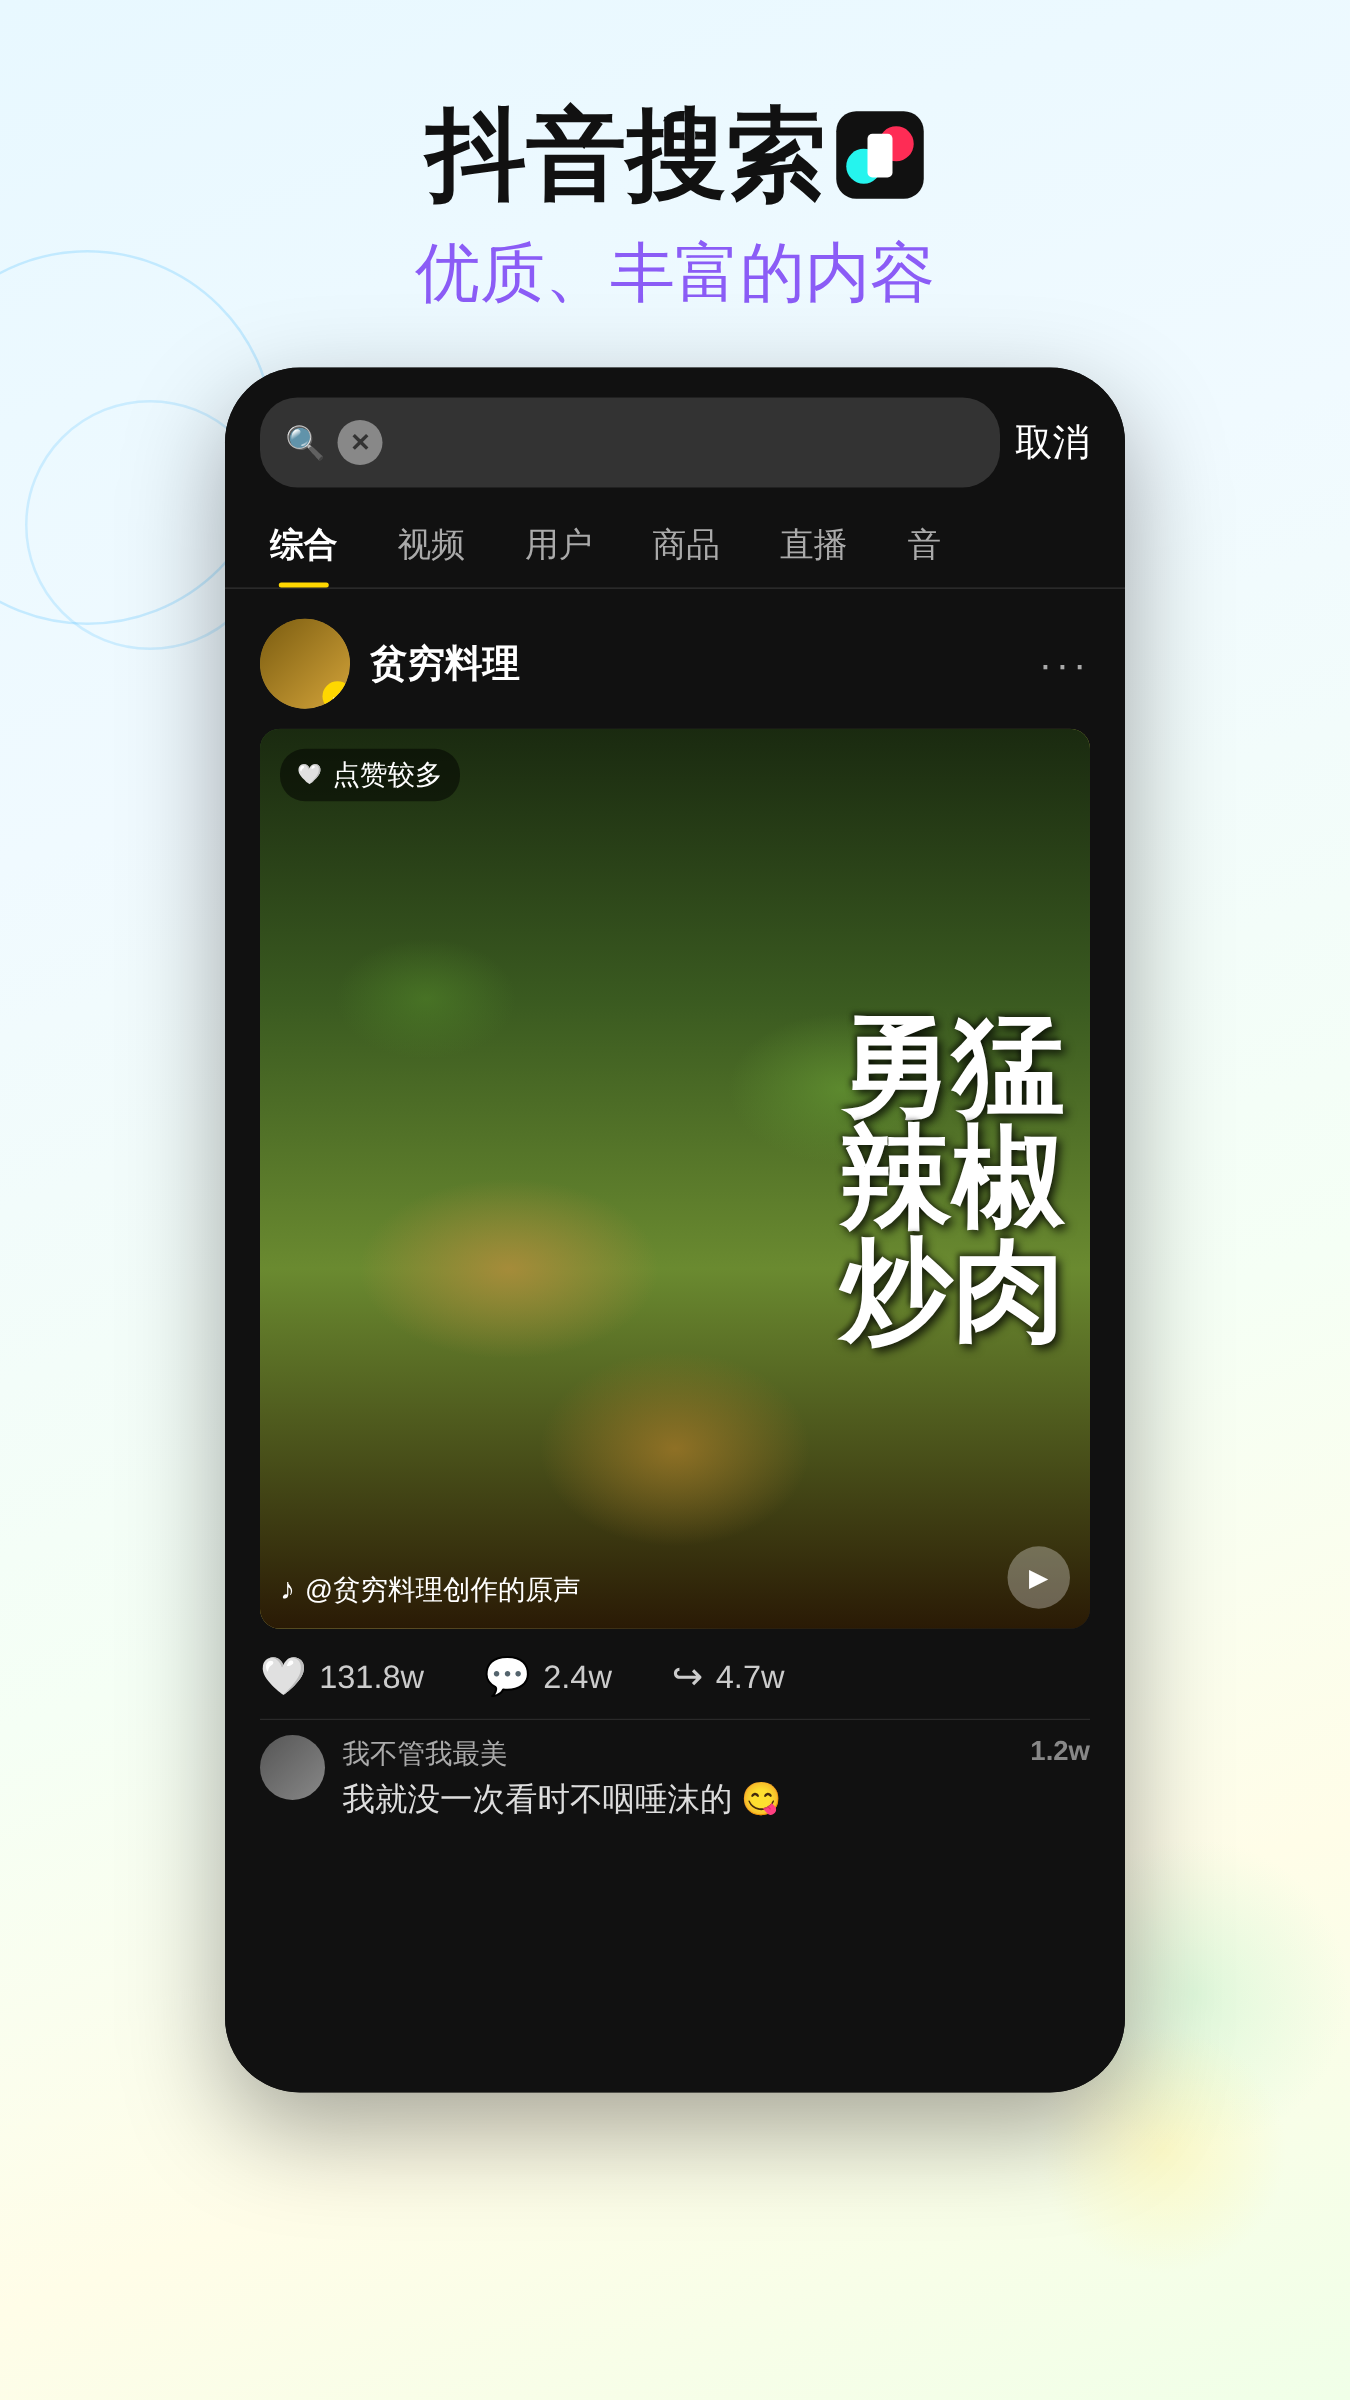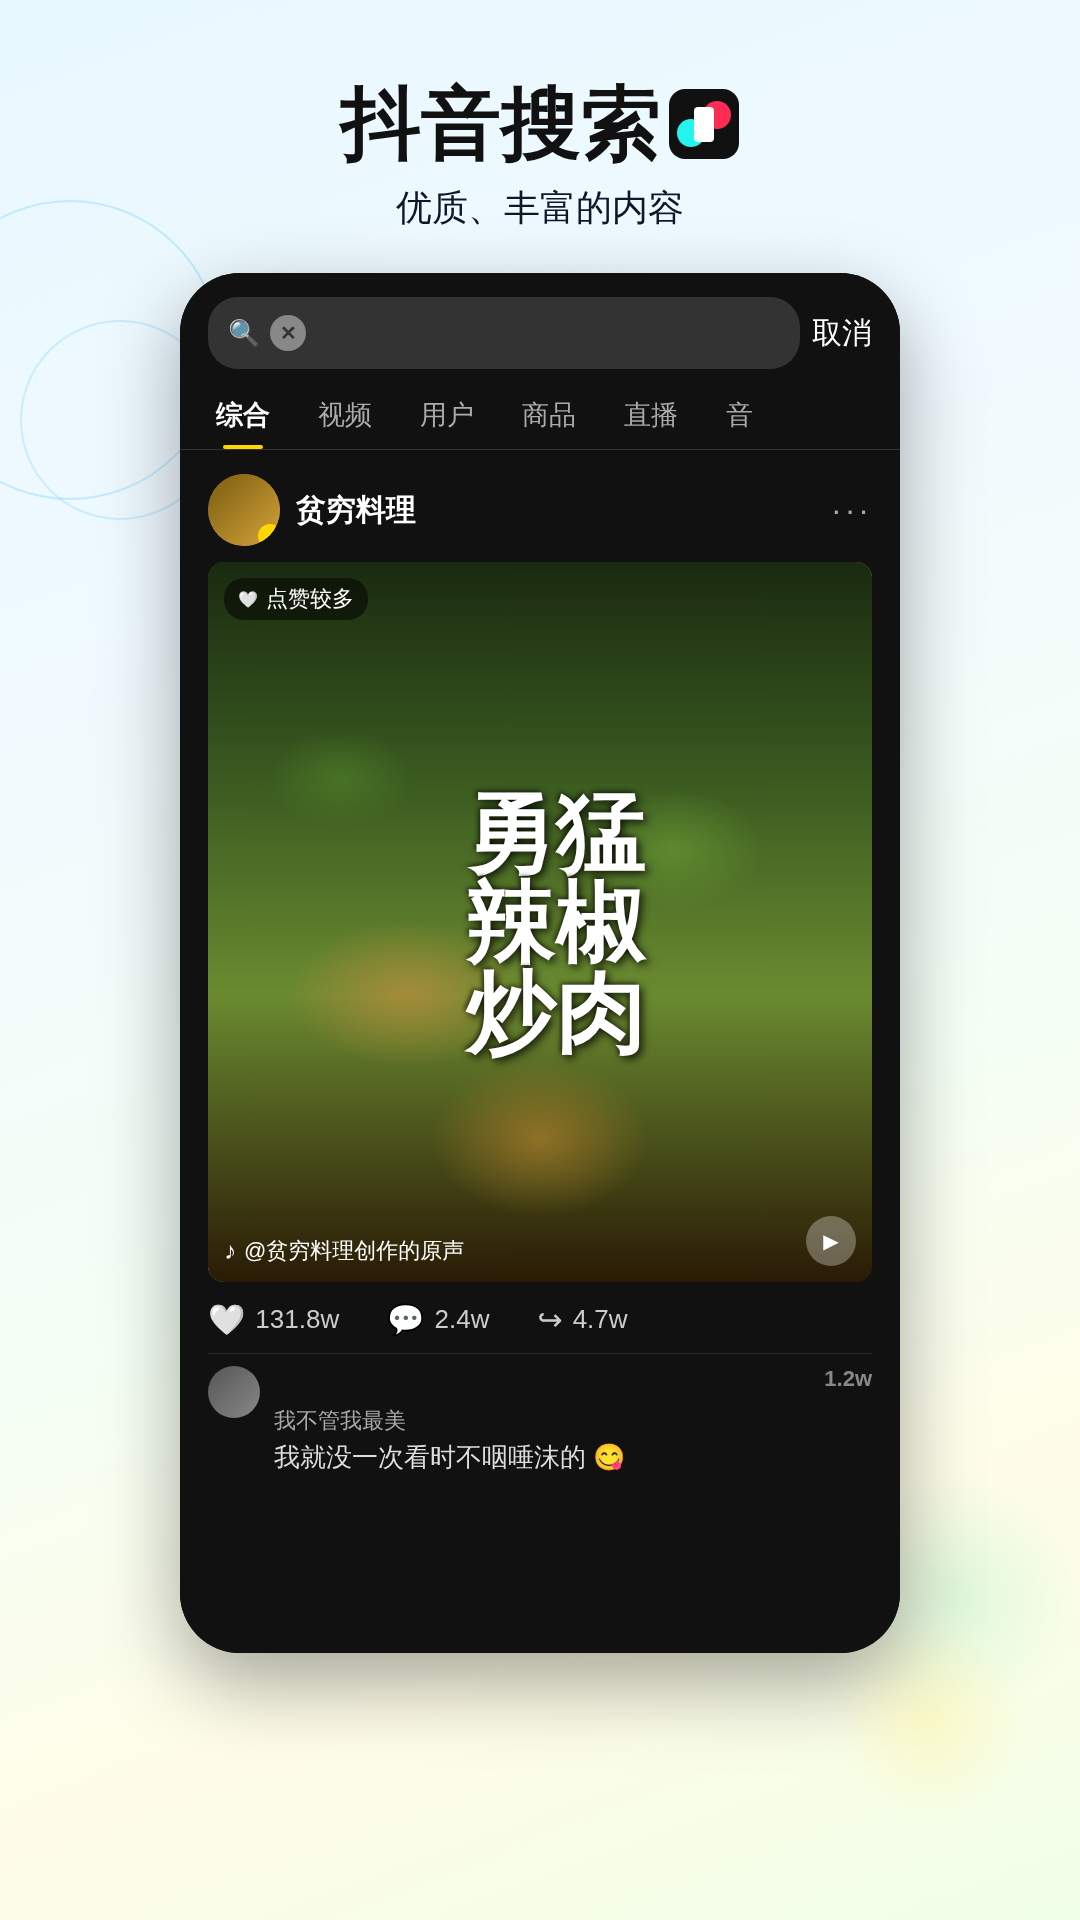--- a/index.html
+++ b/index.html
@@ -87,22 +87,22 @@
       bottom: 12px; left: 8px;
     }
     .tiktok-inner {
       width: 20px; height: 35px;
       background: white;
       border-radius: 4px;
       position: relative;
       z-index: 1;
     }
     .subtitle {
-      font-size: 36px;
-      color: #0f172a;
+      font-size: 52px;
+      color: #8b5cf6;
       margin-top: 16px;
       font-weight: 400;
     }
 
     
     .phone-wrapper {
       display: flex;
       justify-content: center;
       position: relative;
       z-index: 2;
@@ -287,21 +287,21 @@
         radial-gradient(ellipse 150px 100px at 70% 40%, rgba(100,150,50,0.7) 0%, transparent 60%),
         radial-gradient(ellipse 180px 130px at 50% 80%, rgba(160,120,40,0.8) 0%, transparent 60%),
         radial-gradient(ellipse 120px 80px at 20% 30%, rgba(80,130,40,0.6) 0%, transparent 60%),
         linear-gradient(180deg, #1a2a10 0%, #3a5a20 30%, #6a8a30 60%, #2a1a05 100%);
     }
     .video-overlay-text {
       position: absolute;
       inset: 0;
       display: flex;
       align-items: center;
-      justify-content: center;
+      justify-content: flex-end;
       padding-left: 33px;
     }
     .video-chinese-text {
       font-size: 90px;
       font-weight: 900;
       color: white;
       text-shadow: 3px 3px 8px rgba(0,0,0,0.8), -2px -2px 4px rgba(0,0,0,0.5);
       text-align: center;
       line-height: 1.0;
       writing-mode: horizontal-tb;
@@ -369,21 +369,20 @@
       border-top: 1px solid #2a2a2a;
     }
     .comment-avatar {
       width: 52px; height: 52px;
       border-radius: 50%;
       background: linear-gradient(135deg, #555, #888);
       flex-shrink: 0;
     }
     .comment-content {
       flex: 1;
-      margin-top: 40px;
     }
     .comment-user {
       font-size: 22px;
       color: #aaa;
       margin-bottom: 4px;
     }
     .comment-text {
       font-size: 26px;
       color: #ddd;
     }

